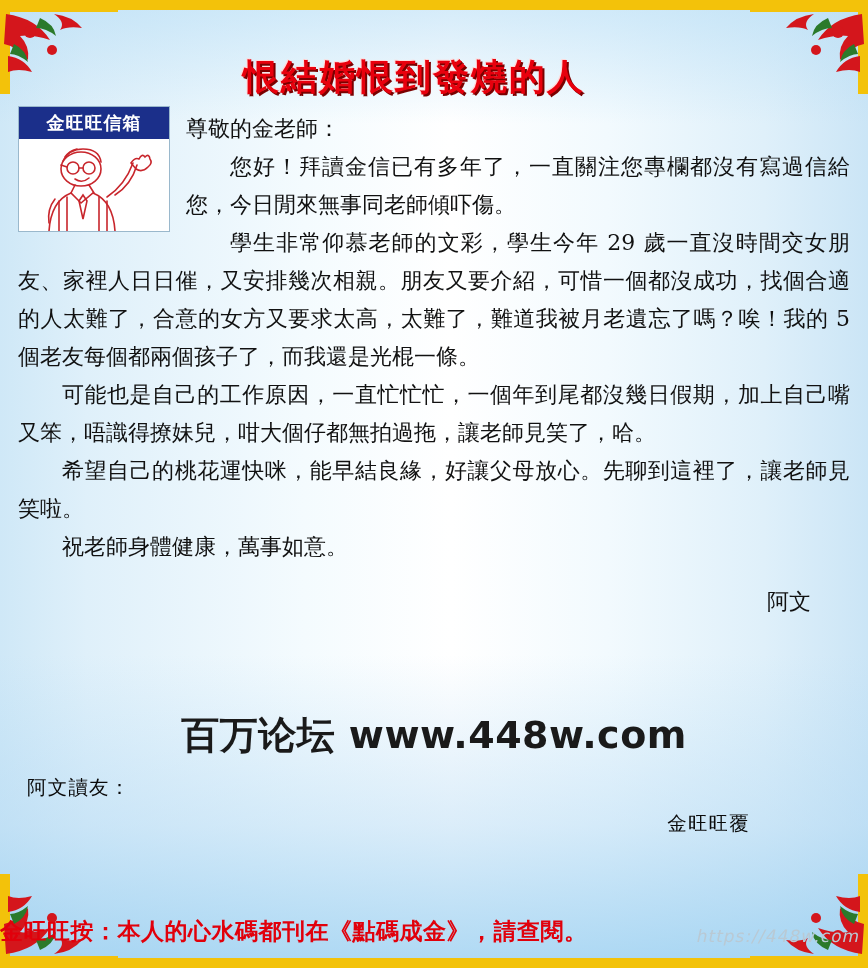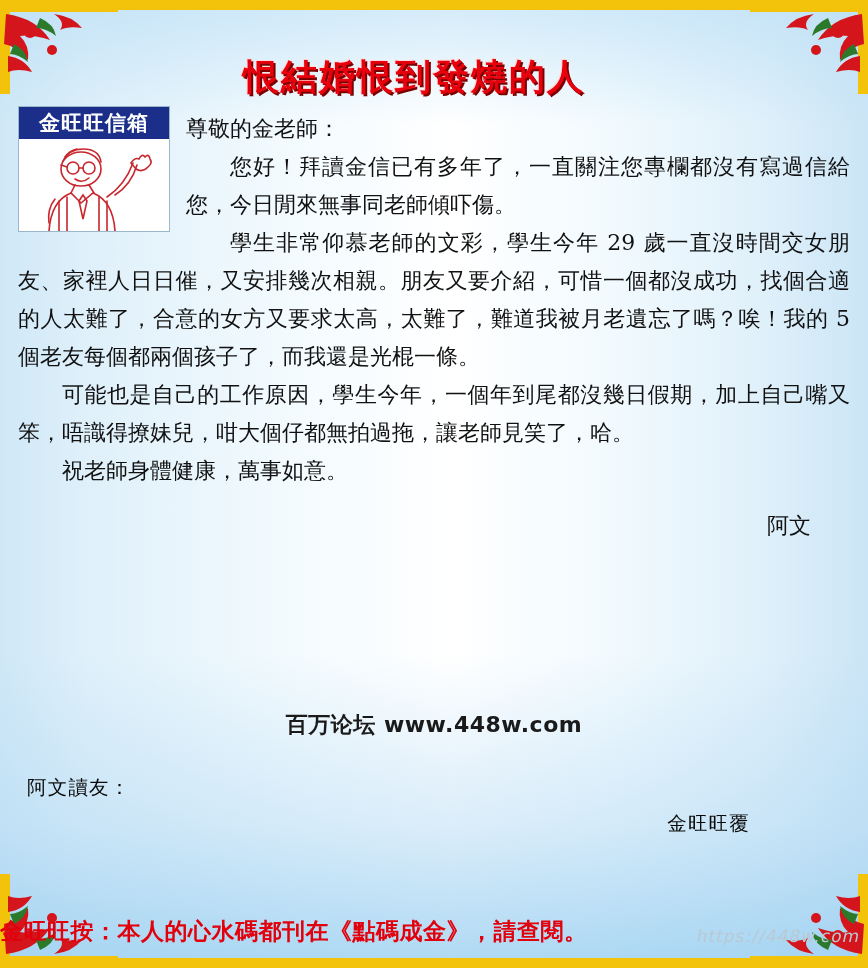--- a/index.html
+++ b/index.html
@@ -97,21 +97,21 @@
     border: 1px solid #9ab8cc;
     background: #fdfdfd;
     box-sizing: border-box;
   }
   .logo-banner {
     height: 32px;
     background: #1b2f8a;
     color: #ffffff;
     font-family: "DejaVu Serif", serif;
     font-weight: bold;
-    font-size: 21px;
+    font-size: 18px;
     line-height: 32px;
     text-align: center;
     letter-spacing: 1px;
     white-space: nowrap;
   }
   .logo-art {
     position: relative;
     height: 92px;
     background: #ffffff;
   }
@@ -153,21 +153,21 @@
 
   
   .watermark {
     position: absolute;
     left: 0;
     top: 700px;
     width: 868px;
     text-align: center;
     font-family: "DejaVu Sans", sans-serif;
     font-weight: bold;
-    font-size: 22px;
+    font-size: 38px;
     color: #1a1a1a;
     letter-spacing: 0.5px;
     white-space: nowrap;
   }
 
   
   .reply {
     position: absolute;
     left: 18px;
     top: 760px;
@@ -328,21 +328,22 @@
           </g>
         </svg>
       </div>
     </div>
 
     <div class="letter">
       <div class="wrap-right"></div>
       <p class="salute">尊敬的金老師：</p>
       <p class="p indent">您好！拜讀金信已有多年了，一直關注您專欄都沒有寫過信給您，今日閒來無事同老師傾吓傷。</p>
       <p class="p indent">學生非常仰慕老師的文彩，學生今年 29 歲一直沒時間交女朋友、家裡人日日催，又安排幾次相親。朋友又要介紹，可惜一個都沒成功，找個合適的人太難了，合意的女方又要求太高，太難了，難道我被月老遺忘了嗎？唉！我的 5 個老友每個都兩個孩子了，而我還是光棍一條。</p>
-      <p class="p indent">可能也是自己的工作原因，學生今年，一個年到尾都沒幾日假期，加上自己嘴又笨，唔識得撩妹兒，咁大個仔都無拍過拖，讓老師見笑了，哈。</p>
+      <p class="p indent">可能也是自己的工作原因，一直忙忙忙，一個年到尾都沒幾日假期，加上自己嘴又笨，唔識得撩妹兒，咁大個仔都無拍過拖，讓老師見笑了，哈。</p>
+      <p class="p indent">希望自己的桃花運快咪，能早結良緣，好讓父母放心。先聊到這裡了，讓老師見笑啦。</p>
       <p class="p indent">祝老師身體健康，萬事如意。</p>
       <p class="sign-right">阿文</p>
     </div>
 
     <div class="watermark">百万论坛 www.448w.com</div>
 
     <div class="reply">
       <p class="p">阿文讀友：</p>
       <p class="reply-sign">金旺旺覆</p>
     </div>

